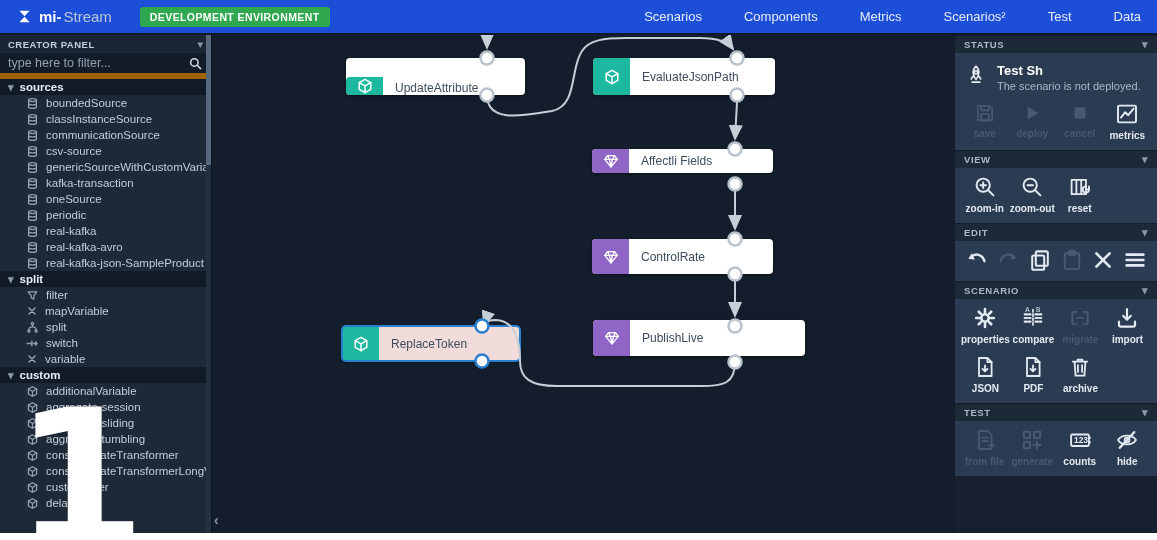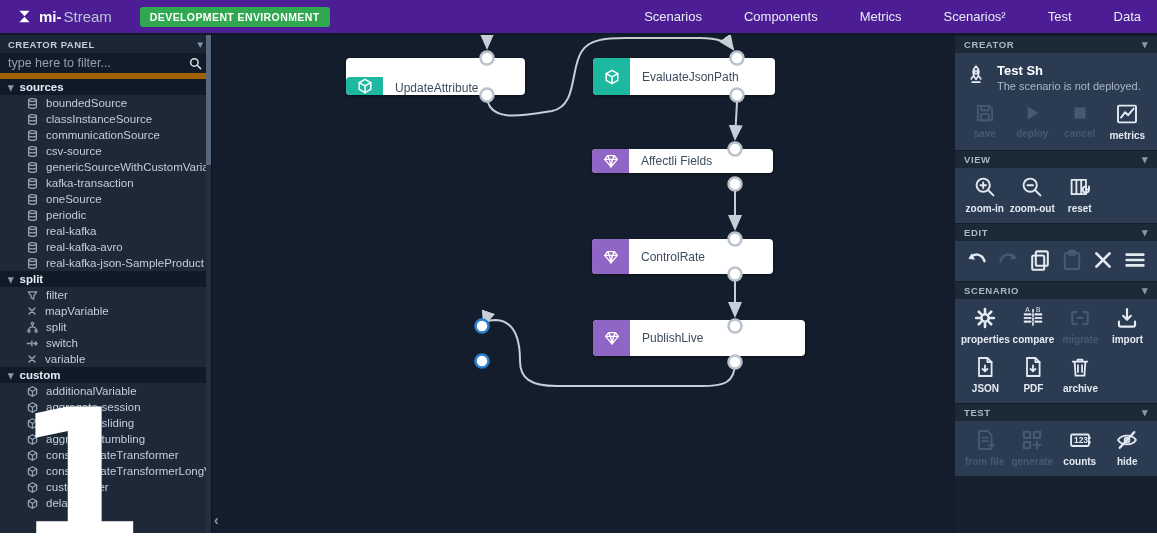--- a/index.html
+++ b/index.html
@@ -1,21 +1,21 @@
 <!DOCTYPE html>
 <html><head>
 <meta charset="utf-8">
 <style>
   * { margin:0; padding:0; box-sizing:border-box; }
   html,body { width:1157px; height:540px; overflow:hidden;
     font-family:"Liberation Sans", sans-serif; background:#fff; }
   .app { width:1157px; height:540px; display:flex; flex-direction:column; background:#fff; }
 
   
-  .navbar { height:35px; background:#4c1d95; display:flex; align-items:center;
+  .navbar { height:35px; background:#1d4ed8; display:flex; align-items:center;
     padding:0 16px; flex:0 0 35px; border-bottom:2px solid #101a26; }
   .brand { display:flex; align-items:center; gap:6px; color:#fff; font-size:15px; cursor:pointer; }
   .brand svg { display:block; }
   .brand .b1 { font-weight:700; color:#ffffff; }
   .brand .b2 { font-weight:400; color:#b9c6d4; margin-left:-4px; }
   .env-badge { margin-left:28px; background:#2fa84f; color:#fff; font-size:10.5px;
     font-weight:700; letter-spacing:.4px; padding:4px 10px; border-radius:3px; }
   .nav-items { margin-left:auto; display:flex; align-items:center; gap:42px; }
   .nav-item { color:#e7edf4; font-size:13px; cursor:pointer; white-space:nowrap; }
 
@@ -405,20 +405,29 @@
           <div class="nlabel">ControlRate</div>
         </div>
         <div class="node" style="left: 381px; top: 285px; width: 212px; height: 36px;">
           <div class="nicon purple">
             <svg width="18" height="18" viewBox="0 0 20 20" fill="none" stroke="currentColor" stroke-width="1.5" stroke-linecap="round" stroke-linejoin="round">
               <path d="M6.2 4h7.6L17 8.2L10 16.6L3 8.2Z"></path>
               <path d="M3 8.2h14M6.2 4L8.3 8.2L10 16.6L11.7 8.2L13.8 4"></path>
             </svg>
           </div>
           <div class="nlabel">PublishLive</div>
+        </div>
+        <div class="node selected" style="left: 130px; top: 291px; width: 178px; height: 35px;">
+          <div class="nicon teal">
+            <svg width="18" height="18" viewBox="0 0 20 20" fill="none" stroke="currentColor" stroke-width="1.7" stroke-linecap="round" stroke-linejoin="round">
+              <path d="M10 2.6L16.4 6.2V13.8L10 17.4L3.6 13.8V6.2Z"></path>
+              <path d="M3.6 6.2L10 9.9L16.4 6.2M10 9.9V17.4"></path>
+            </svg>
+          </div>
+          <div class="nlabel">ReplaceToken</div>
         </div>
         <svg class="edges" width="743" height="498">
           <defs>
             <marker id="arr" markerWidth="9" markerHeight="9" refX="7" refY="3.5" orient="auto">
               <path d="M0 0L8 3.5L0 7Z" fill="#c6cfd8"></path>
             </marker>
           </defs>
 <g fill="none" stroke="#c6cfd8" stroke-width="2">
             <path d="M275 0 L275 13" marker-end="url(#arr)"></path>
             <path d="M275 60 C275 88 310 81 340 76 C366 71 358 32 370 16 C377 5 392 3 414 3 L488 3 C506 3 516 7 521 14" marker-end="url(#arr)"></path>
@@ -437,21 +446,21 @@
           <circle cx="523" cy="239" r="6.5" fill="#fff" stroke="#b9c3cd" stroke-width="2.5"></circle>
           <circle cx="523" cy="291" r="6.5" fill="#fff" stroke="#b9c3cd" stroke-width="2.5"></circle>
           <circle cx="523" cy="327" r="6.5" fill="#fff" stroke="#b9c3cd" stroke-width="2.5"></circle>
           <circle cx="270" cy="291" r="6.5" fill="#fff" stroke="#2b7fd0" stroke-width="2.5"></circle>
           <circle cx="270" cy="326" r="6.5" fill="#fff" stroke="#2b7fd0" stroke-width="2.5"></circle>
         </svg>
       </div>
 
     <div class="panel" id="panel">
         <div class="psec-h">
-          <span>CREATOR</span>
+          <span>STATUS</span>
           <span class="caret">▾</span>
         </div>
         <div class="psec-b">
           <div class="status-row">
             <span style="display: flex;">
               <svg width="22" height="22" viewBox="0 0 20 20" fill="none" stroke="currentColor" stroke-width="1.5" stroke-linecap="round" stroke-linejoin="round">
                 <path d="M11 2C14 5 14.5 9.5 11 14C7.5 9.5 8 5 11 2Z" transform="translate(-1 0)"></path>
                 <circle cx="10" cy="7.6" r="1.5"></circle>
                 <path d="M7.6 11L5.6 13.6M12.4 11L14.4 13.6M6.5 16.5h7"></path>
               </svg>

